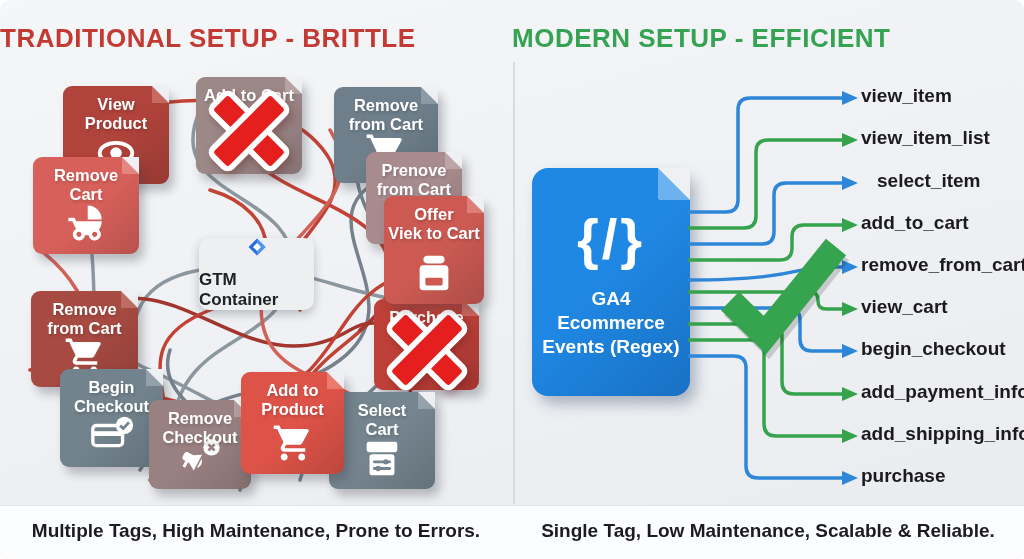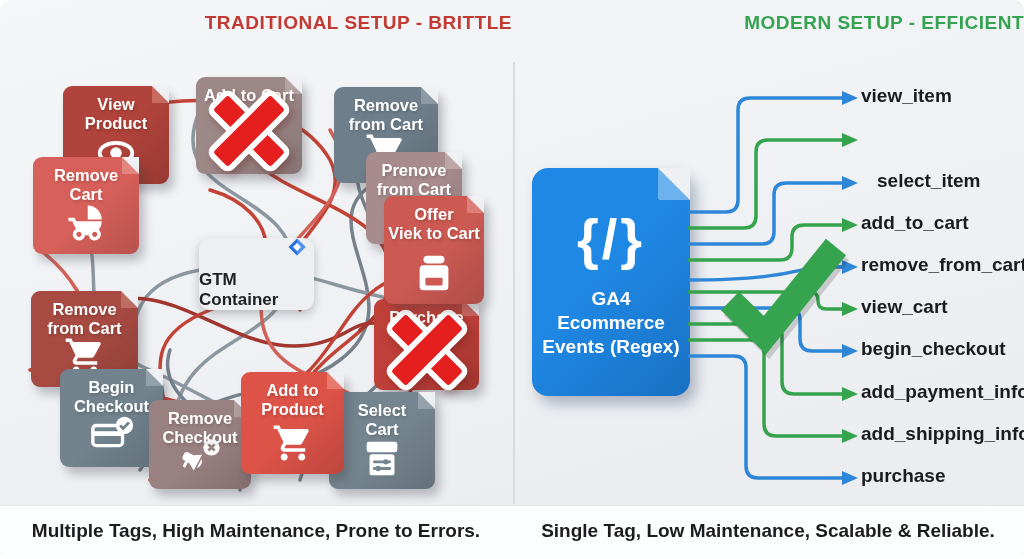--- a/index.html
+++ b/index.html
@@ -1,20 +1,20 @@
 <!DOCTYPE html>
 <html><head>
 <meta charset="utf-8">
 <style>
   html,body{margin:0;padding:0;background:#fff;}
   .stage{position:relative;width:1024px;height:559px;overflow:hidden;border-radius:10px;
          background:linear-gradient(165deg,#f4f6f8 0%,#eef0f3 55%,#e9ebee 100%);
          font-family:"Liberation Sans",sans-serif;}
-  .half-title{position:absolute;top:12px;width:512px;text-align:right;
-              font-size:19px;font-weight:800;letter-spacing:.5px;}
+  .half-title{position:absolute;top:23px;width:512px;text-align:left;
+              font-size:26px;font-weight:800;letter-spacing:.5px;}
   .title-left{left:0;color:#c23a33;}
   .title-right{left:512px;color:#35a352;}
   .divider{position:absolute;left:513px;top:62px;width:2px;height:442px;background:#d9dcdf;}
   .tangle{position:absolute;left:0;top:50px;width:512px;height:460px;z-index:1;}
   
   .tile{position:absolute;border-radius:9px;background:var(--c);z-index:2;
         box-shadow:5px 7px 10px rgba(55,60,70,.30);}
   .tile::before{content:"";position:absolute;top:0;right:0;width:0;height:0;
         border-top:17px solid #eef0f3;border-left:17px solid var(--f);}
   .tile::after{content:"";position:absolute;inset:0;border-radius:9px;
@@ -32,21 +32,21 @@
   .t4{left:366px;top:152px;width:96px;height:92px;--c:#a78b8d;--f:#bda6a7;z-index:3;}
   .t5{left:384px;top:196px;width:100px;height:108px;--c:#cc5a53;--f:#dd7f78;z-index:4;}
   .t6{left:374px;top:299px;width:105px;height:91px;--c:#bf4038;--f:#d3675e;}
   .t7{left:31px;top:291px;width:107px;height:96px;--c:#a74a42;--f:#bd6e64;}
   .t8{left:60px;top:369px;width:103px;height:98px;--c:#72838e;--f:#93a1ab;z-index:3;}
   .t9{left:149px;top:400px;width:102px;height:89px;--c:#9a8181;--f:#b29d9d;z-index:4;}
   .t10{left:241px;top:372px;width:103px;height:102px;--c:#de5348;--f:#ea7a6e;z-index:5;}
   .t11{left:329px;top:392px;width:106px;height:97px;--c:#75858f;--f:#94a2ab;z-index:4;}
   .gtm-box{position:absolute;left:199px;top:238px;width:115px;height:72px;border-radius:10px;
         background:#edeff1;z-index:6;box-shadow:0 4px 10px rgba(60,65,75,.30);
-        display:flex;flex-direction:column;align-items:flex-end;justify-content:center;gap:14px;}
+        display:flex;flex-direction:column;align-items:center;justify-content:center;gap:14px;}
   .gtm-label{font-size:17px;font-weight:700;color:#202124;}
   
   .doc{position:absolute;left:532px;top:168px;width:158px;height:228px;border-radius:16px;
        background:#1f88e4;z-index:3;box-shadow:6px 8px 14px rgba(50,70,100,.35);}
   .doc::before{content:"";position:absolute;top:0;right:0;width:0;height:0;
        border-top:32px solid #eef0f3;border-left:32px solid #6cb2ef;border-bottom-left-radius:4px;}
   .doc::after{content:"";position:absolute;inset:0;border-radius:16px;
        background:linear-gradient(315deg,rgba(0,30,80,.22),rgba(0,0,0,0) 55%);pointer-events:none;}
   .doc-code{position:relative;margin-top:38px;text-align:center;color:#fff;
        font-size:56px;font-weight:700;letter-spacing:3px;z-index:2;}
@@ -280,20 +280,21 @@
       <polygon points="330,369 346,376 330,383" fill="#35a24c"></polygon>
       <polygon points="330,411 346,418 330,425" fill="#2e86d8"></polygon>
     </g>
     <g>
       <polyline points="218,241 253,275 324,187" fill="none" stroke="rgba(0,0,0,0.16)" stroke-width="26" transform="translate(3,5)"></polyline>
       <polyline points="218,241 253,275 324,187" fill="none" stroke="#36a34f" stroke-width="26"></polyline>
     </g>
   </svg>
 
   <div class="ev ev0">view_item</div>
+  <div class="ev ev1">view_item_list</div>
   <div class="ev ev2">select_item</div>
   <div class="ev ev3">add_to_cart</div>
   <div class="ev ev4">remove_from_cart</div>
   <div class="ev ev5">view_cart</div>
   <div class="ev ev6">begin_checkout</div>
   <div class="ev ev7">add_payment_info</div>
   <div class="ev ev8">add_shipping_info</div>
   <div class="ev ev9">purchase</div>
 
   <div class="footer">

